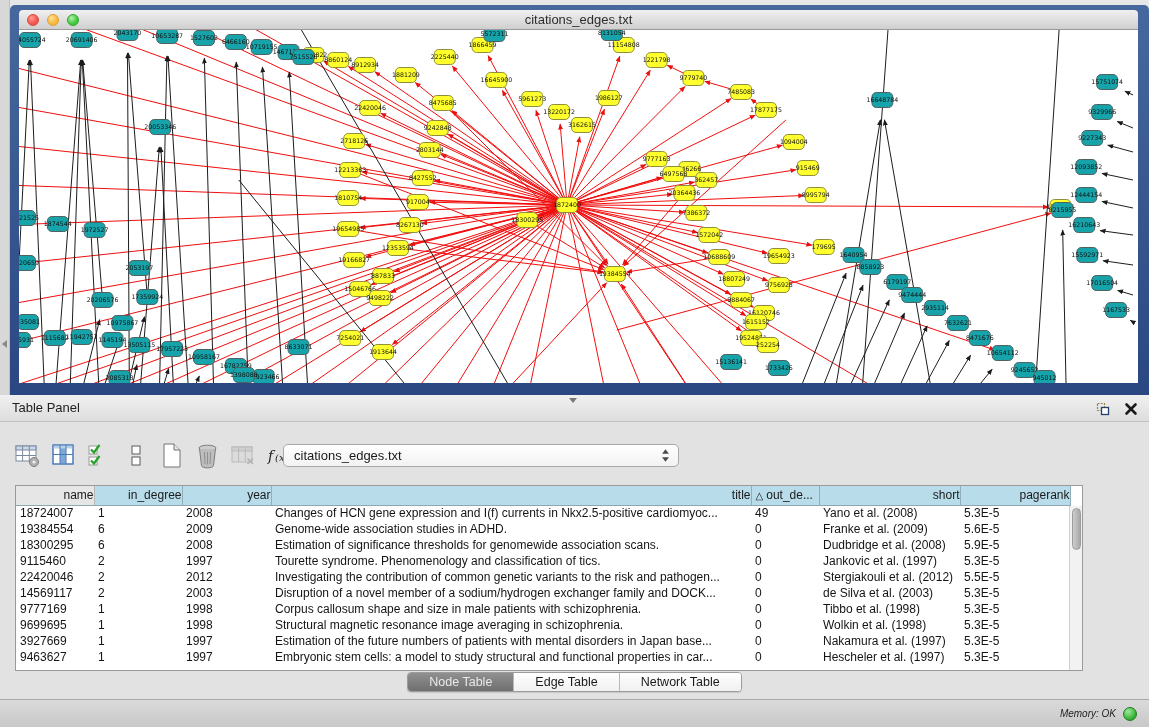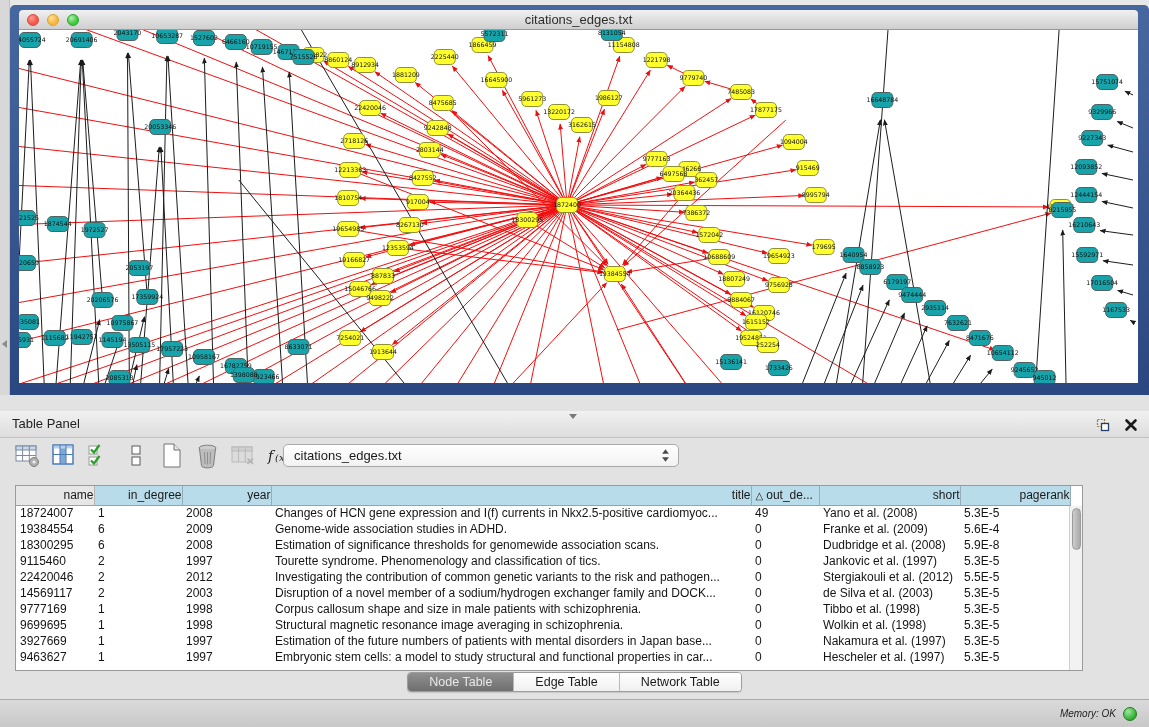--- a/index.html
+++ b/index.html
@@ -26,21 +26,21 @@
   .canvas { position:absolute; left:9px; top:25px; right:11px; bottom:12px; background:#ffffff; overflow:hidden; }
   .canvas svg { width:100%; height:100%; display:block; }
   .edge-r { stroke:#f20d0d; stroke-width:1; }
   .edge-k { stroke:#1c1c1c; stroke-width:1; }
   .node-y { fill:#ffff2d; stroke:#8f8f3a; stroke-width:1; }
   .node-t { fill:#16a3a9; stroke:#50605f; stroke-width:1; }
   .node-label { font-size:6.3px; font-family:"DejaVu Sans",sans-serif; text-anchor:middle; fill:#101010; }
 
   
   .table-panel { position:absolute; left:0; top:395px; width:1149px; height:332px; background:#e2e2e2; }
-  .panel-titlebar { position:absolute; left:0; top:16px; width:100%; height:27px;
+  .panel-titlebar { position:absolute; left:0; top:0; width:100%; height:27px;
     background:linear-gradient(#f1f1f1,#dddddd); border-bottom:1px solid #c2c2c2;
     font-size:13px; color:#222; line-height:26px; padding-left:12px; }
   .splitter-arrow-top { position:absolute; left:569px; top:3px; width:0; height:0;
     border-left:4px solid transparent; border-right:4px solid transparent; border-top:5px solid #777; }
   .panel-actions { position:absolute; right:10px; top:5px; display:flex; gap:12px; align-items:center; }
   .panel-actions span { width:16px; height:16px; display:inline-block; cursor:pointer; }
 
   .toolbar { position:absolute; left:14px; top:44px; height:32px; display:flex; gap:9px; align-items:center; }
   .tb-btn { width:27px; height:27px; border:none; background:transparent; padding:0; cursor:pointer; }
   .tb-btn svg { width:100%; height:100%; display:block; }
@@ -848,30 +848,30 @@
               <td>Yano et al. (2008)</td>
               <td>5.3E-5</td>
             </tr>
             <tr>
               <td>19384554</td>
               <td>6</td>
               <td>2009</td>
               <td>Genome-wide association studies in ADHD.</td>
               <td>0</td>
               <td>Franke et al. (2009)</td>
-              <td>5.6E-4</td>
+              <td>5.6E-5</td>
             </tr>
             <tr>
               <td>18300295</td>
               <td>6</td>
               <td>2008</td>
               <td>Estimation of significance thresholds for genomewide association scans.</td>
               <td>0</td>
               <td>Dudbridge et al. (2008)</td>
-              <td>5.9E-8</td>
+              <td>5.9E-5</td>
             </tr>
             <tr>
               <td>9115460</td>
               <td>2</td>
               <td>1997</td>
               <td>Tourette syndrome. Phenomenology and classification of tics.</td>
               <td>0</td>
               <td>Jankovic et al. (1997)</td>
               <td>5.3E-5</td>
             </tr>

